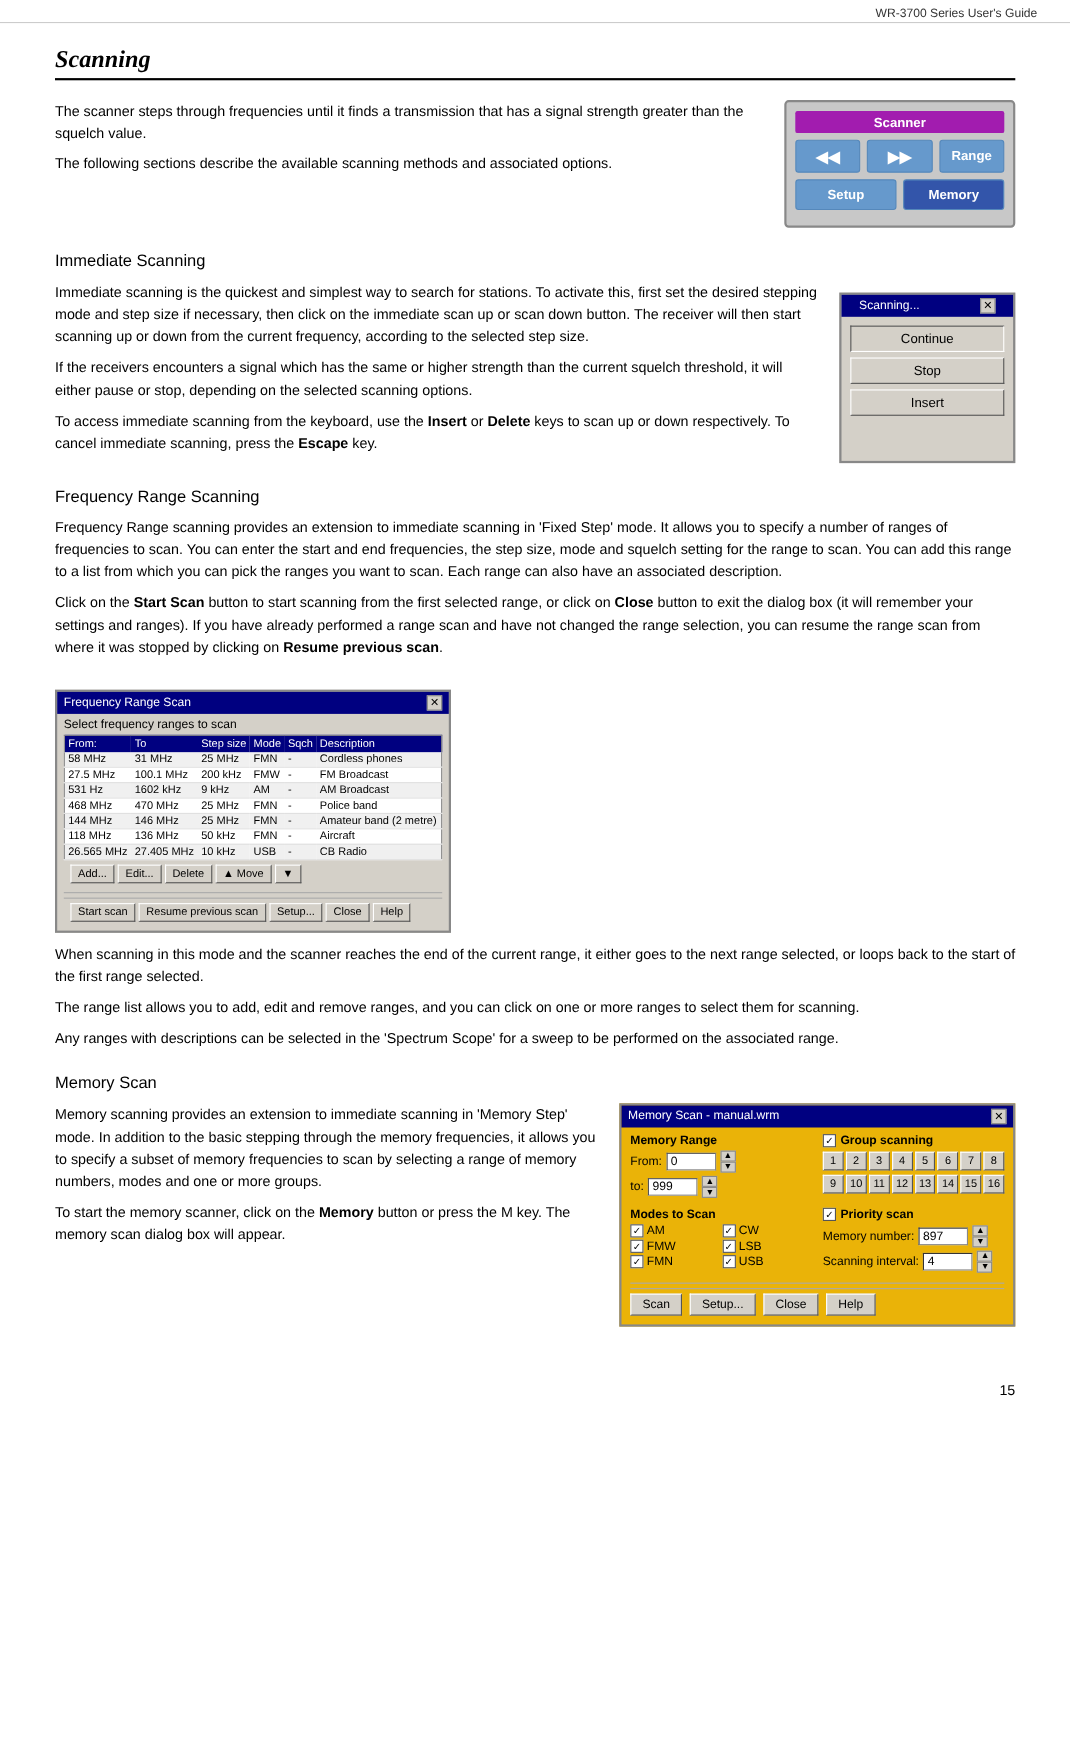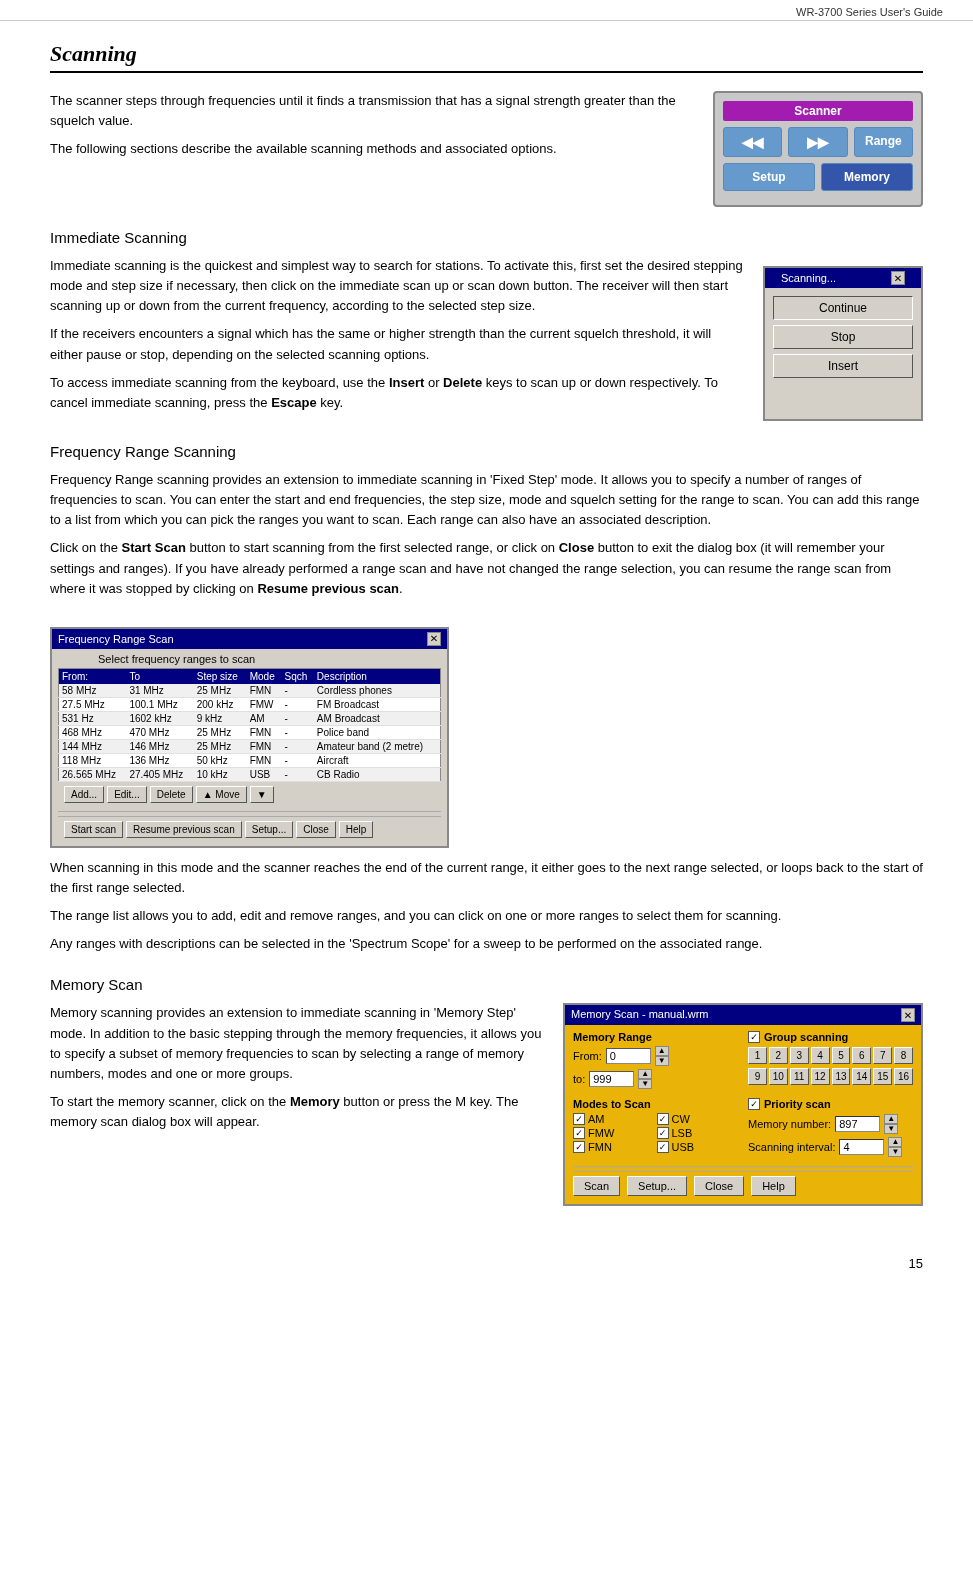--- a/index.html
+++ b/index.html
@@ -155,40 +155,40 @@
     }
     
     .freq-section {
       display: flex;
       gap: 20px;
       margin-bottom: 10px;
       flex-direction: column;
     }
     .freq-text { flex: 1; }
     .freq-dialog {
-      width: 399px;
+      width: 360px;
       flex-shrink: 0;
       background: #d4d0c8;
       border: 2px solid #888;
       font-size: 11px;
       margin-top: 0;
     }
     .freq-dialog-title {
       background: #000080;
       color: #fff;
       font-size: 11px;
       padding: 3px 6px;
       display: flex;
       justify-content: space-between;
       align-items: center;
     }
     .freq-table-area {
       padding: 4px 6px;
     }
-    .freq-label { font-size: 11px; margin-bottom: 3px; margin-left: 40px; }
+    .freq-label { font-size: 11px; margin-bottom: 3px; }
     .freq-table {
       width: 100%;
       border-collapse: collapse;
       font-size: 10px;
       background: #fff;
       border: 1px solid #888;
     }
     .freq-table th {
       background: #000080;
       color: #fff;

